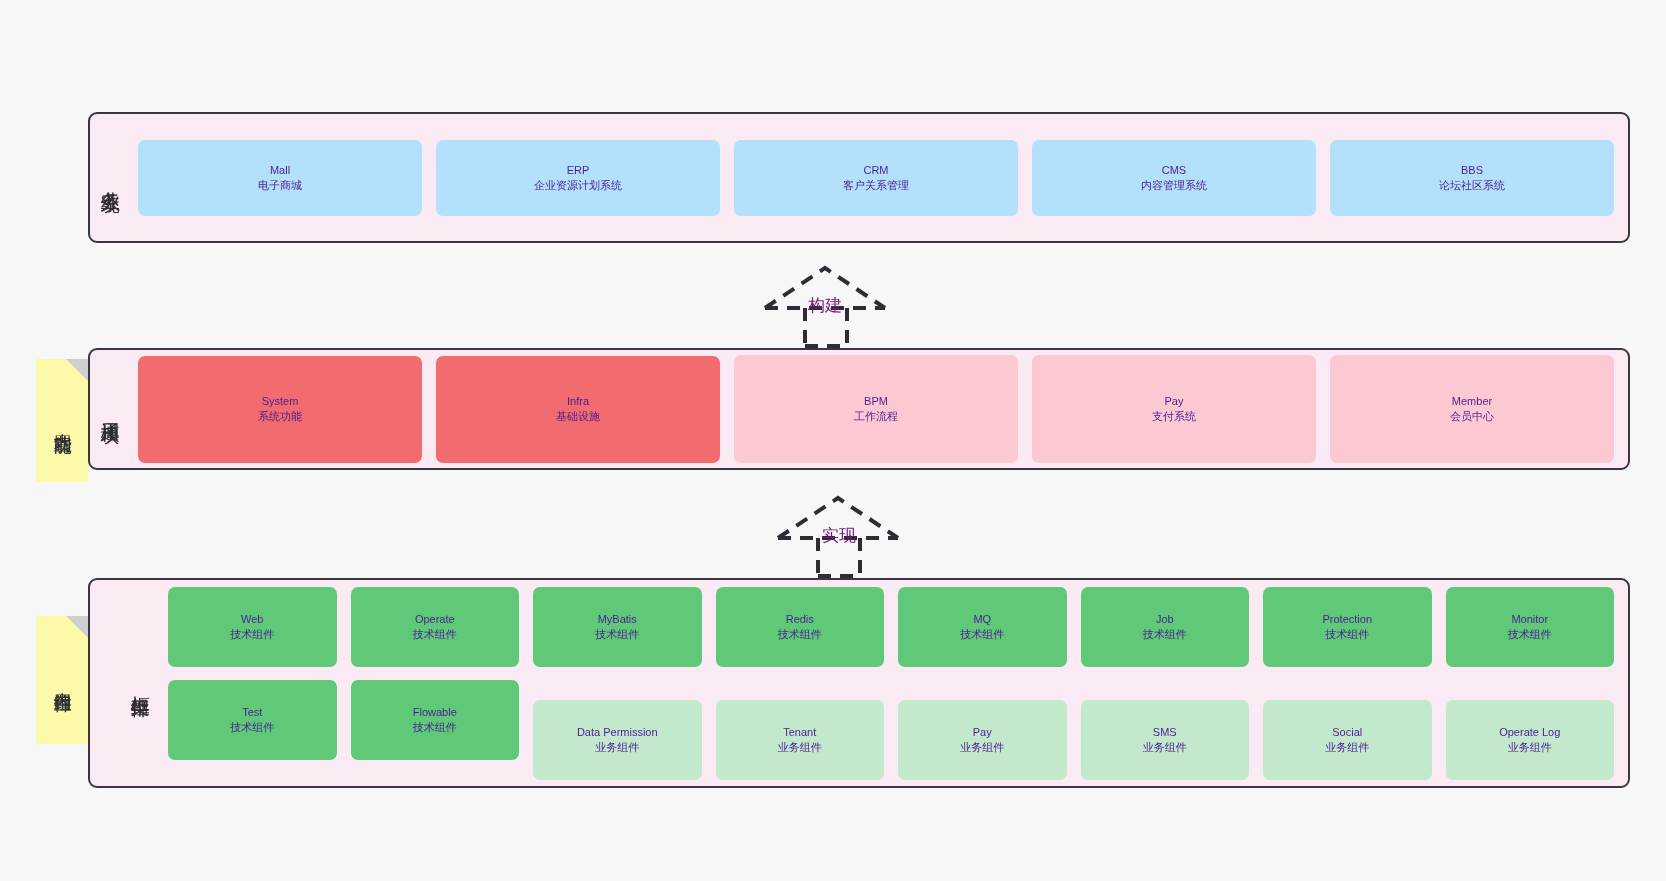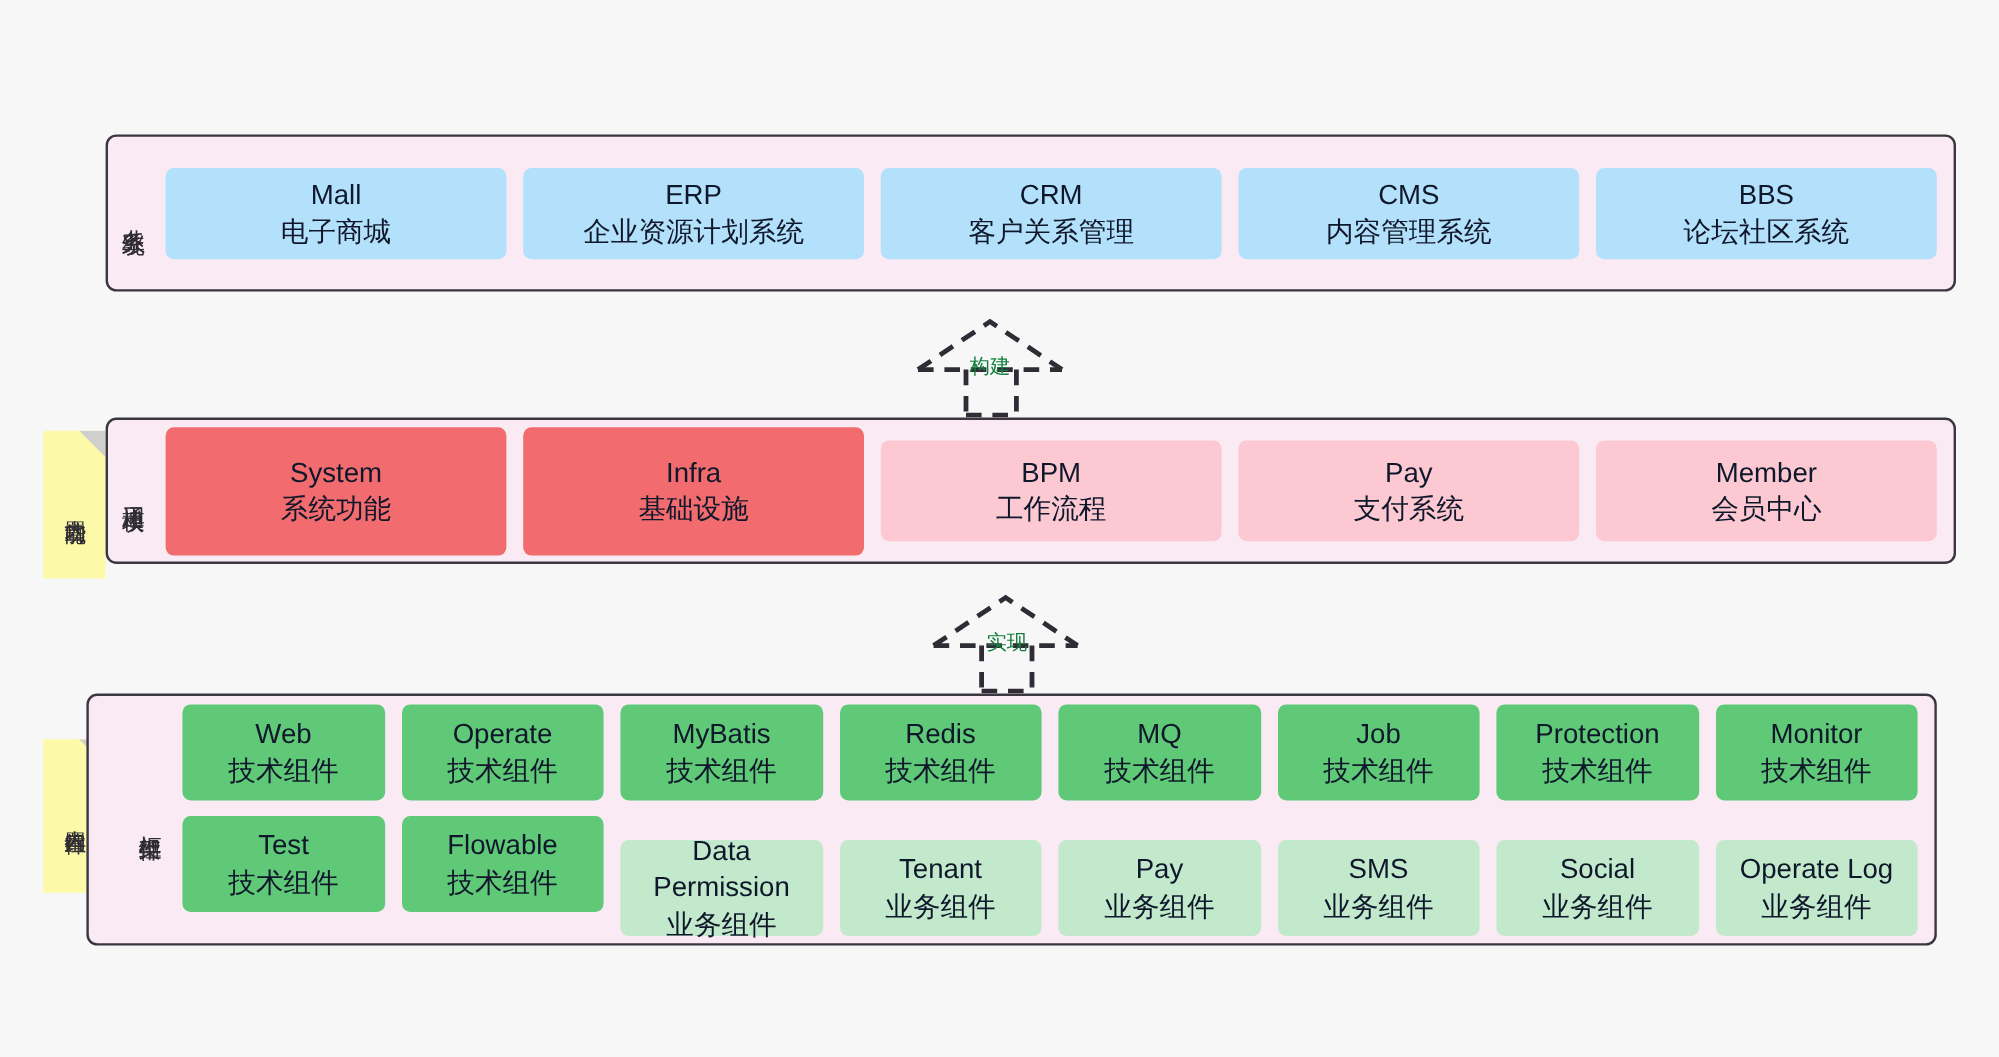--- a/index.html
+++ b/index.html
@@ -72,33 +72,33 @@
 
   
   .card {
     flex: 1 1 0;
     border-radius: 7px;
     display: flex;
     flex-direction: column;
     align-items: center;
     justify-content: center;
     text-align: center;
-    font-size: 23px;
+    font-size: 11px;
     line-height: 1.32;
-    color: #0f172a;
+    color: #4c1d95;
     padding: 6px 4px;
     box-sizing: border-box;
   }
   .card .t-en { white-space: nowrap; }
   .card .t-cn { white-space: nowrap; }
   .card.wrap .t-en { white-space: normal; }
 
   .card.blue      { background: #b3e0fb; height: 76px; }
   .card.red       { background: #f26b6e; height: 107px; }
-  .card.pink      { background: #fcc9d3; height: 84px; }
+  .card.pink      { background: #fcc9d3; height: 108px; }
   .card.green     { background: #5fc978; height: 80px; }
   .card.lightgreen{ background: #c2e9cc; height: 80px; margin-top: 20px; }
 
   
   .note {
     position: absolute;
     width: 52px;
     background: #fcfaa8;
     box-sizing: border-box;
     display: flex;
@@ -123,21 +123,21 @@
     border-left: 22px solid transparent;
   }
 
   
   .arrow {
     position: absolute;
   }
   .arrow-label {
     position: absolute;
     font-size: 17px;
-    color: #15803d;
+    color: #701a75;
     background: transparent;
     white-space: nowrap;
   }
 </style>
 </head>
 <body>
 
 <div class="canvas">
 
   <div class="layer" style="left:88px; top:112px; width:1542px; height:131px;">
@@ -221,21 +221,21 @@
       <path d="M 50 88 L 92 88" fill="none" stroke="#2f2c35" stroke-width="4" stroke-dasharray="13,9" stroke-linecap="butt"></path>
     </svg>
   </div>
   <div class="arrow-label" style="left:822px; top:524px;">实现</div>
 
   <div class="note" style="left:36px; top:616px; height:128px;">
     <span class="fold"></span>
     <span>内置组件</span>
   </div>
 
-  <div class="layer" style="left:72px; top:578px; width:1542px; height:210px;padding-left:30px;">
+  <div class="layer" style="left:88px; top:578px; width:1542px; height:210px;padding-left:30px;">
     <div class="layer-title">框架组件</div>
     <div class="cards two-rows">
 
       <div class="card-row">
         <div class="card green">
           <span class="t-en">Web</span>
           <span class="t-cn">技术组件</span>
         </div>
         <div class="card green">
           <span class="t-en">Operate</span>

